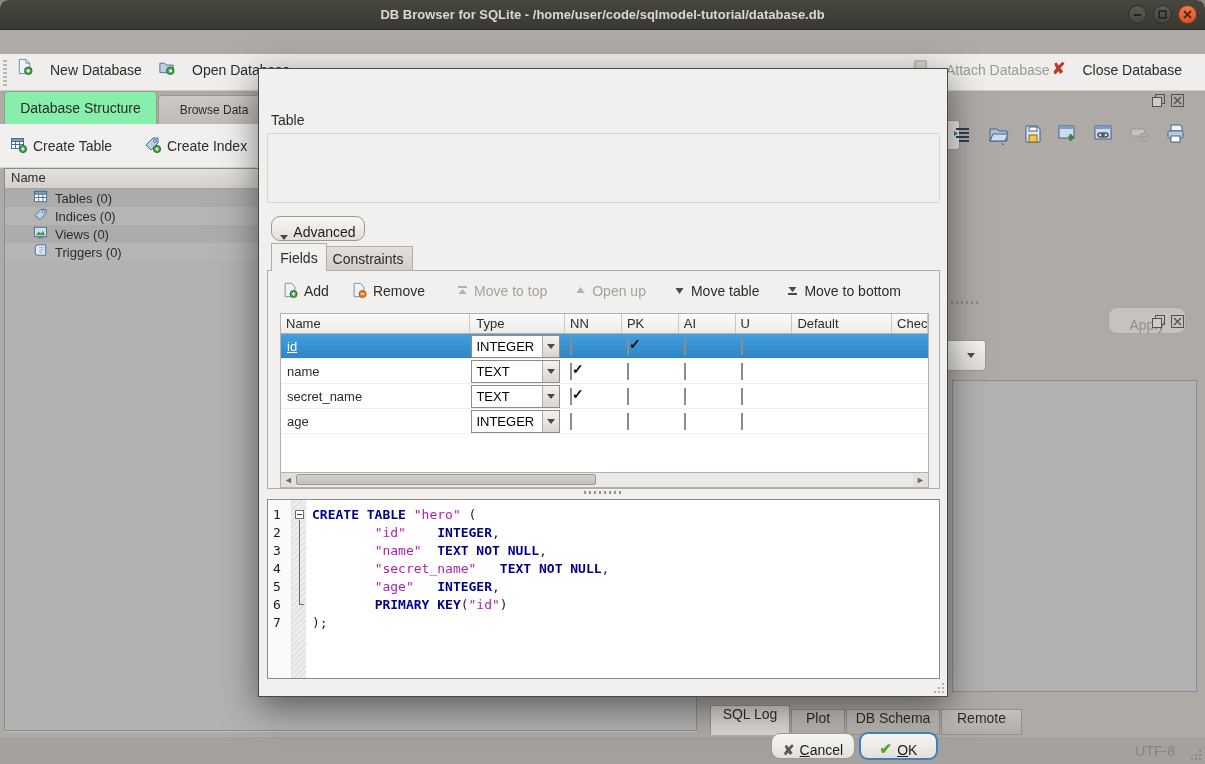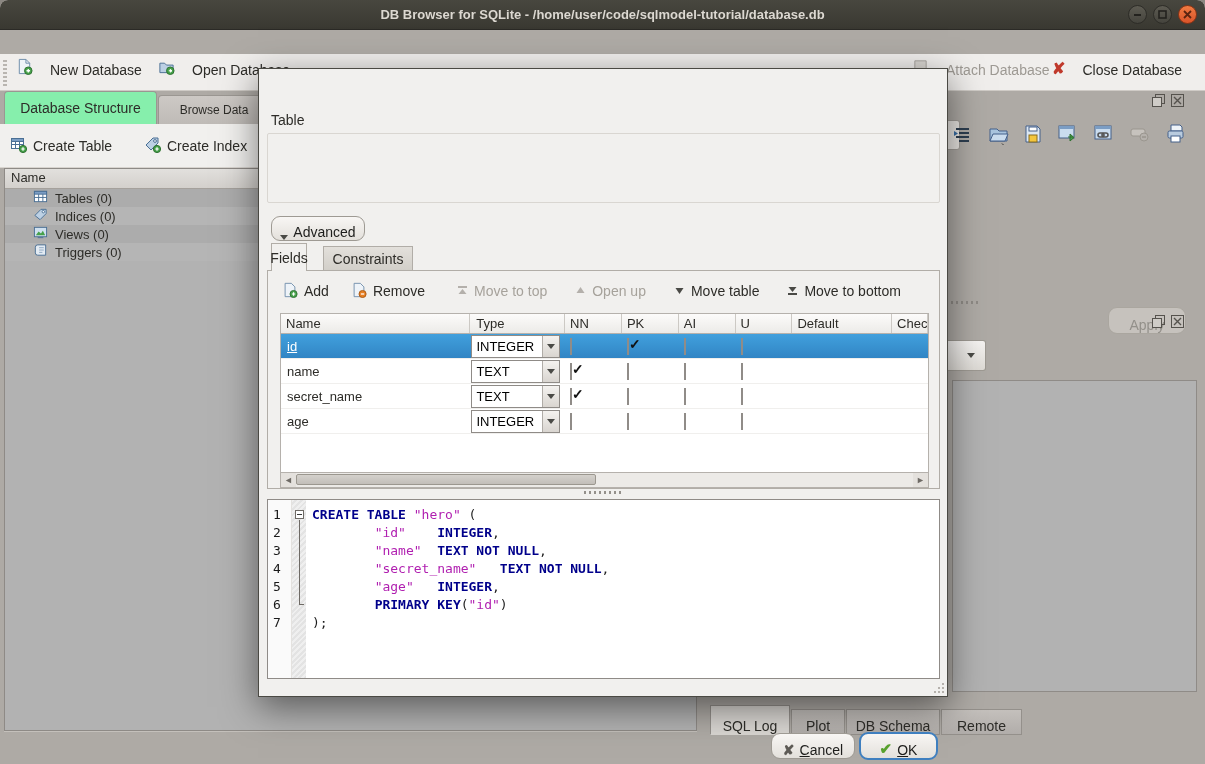--- a/index.html
+++ b/index.html
@@ -65,21 +65,21 @@
   .apply-btn { position:absolute; left:1108px; top:263px; width:78px; height:27px; }
   .clear-btn { position:absolute; left:1108px; top:340px; width:78px; height:31px; }
   .combo-sliver { position:absolute; left:944px; top:340px; width:42px; height:31px; background:linear-gradient(#f6f4f2,#dedbd6);
     border:1px solid #9e9a93; border-left:none; border-radius:0 3px 3px 0; display:flex; align-items:center; justify-content:flex-end; padding-right:10px; }
   .splitter-dots { position:absolute; left:946px; top:301px; width:34px; height:3px;
     background:repeating-linear-gradient(90deg,#8f8b86 0 2px, transparent 2px 5px); }
   .log-box { position:absolute; left:952px; top:380px; width:245px; height:312px; background:#b2b2b2; border:1px solid #8f8b87; }
 
   
   .bottomtabs { position:absolute; left:0; top:705px; width:1205px; height:32px; }
-  .btab { position:absolute; bottom:2px; display:flex; align-items:flex-end; justify-content:center;
+  .btab { position:absolute; bottom:2px; display:flex; align-items:flex-start; justify-content:center;
     border:1px solid #94908b; font-size:14px; }
   .btab.active { height:30px; background:#d9d6d2; border-bottom-color:#d9d6d2; }
   .btab.inactive { height:26px; background:linear-gradient(#c4c0bc,#b1adaa); }
   .statusbar { position:absolute; left:0; top:737px; width:1205px; height:27px; background:#a5a19c; }
   .encoding { position:absolute; right:30px; top:6px; color:#87837d; font-size:14px; }
   .grip-dots { position:absolute; right:3px; bottom:3px; width:12px; height:12px;
     background:
       radial-gradient(circle at 10px 10px,#8f8b86 1px,transparent 1.4px),
       radial-gradient(circle at 6px 10px,#8f8b86 1px,transparent 1.4px),
       radial-gradient(circle at 10px 6px,#8f8b86 1px,transparent 1.4px),
@@ -98,21 +98,21 @@
   .dlg-body { position:absolute; left:0; top:28px; right:0; bottom:0; }
 
   .lbl-table { position:absolute; left:12px; top:15px; font-size:14px; }
   .frame1 { position:absolute; left:8px; top:36px; width:673px; height:70px; border:1px solid #d9d6d1; border-radius:2px; }
   .name-input { position:absolute; left:12px; top:44px; width:665px; height:25px; background:#fff;
     border:1px solid #a19d98; border-radius:2px; padding:2px 6px; font-weight:bold; font-size:14px; color:#000; }
   .adv-btn { position:absolute; left:12px; top:75px; width:94px; height:25px; }
   .caret-down { width:0; height:0; border-left:4px solid transparent; border-right:4px solid transparent; border-top:5px solid #4a4a46; }
 
   .dtab { position:absolute; display:flex; align-items:center; justify-content:center; border:1px solid #b1ada7; font-size:14px; }
-  .dtab.active { left:12px; top:146px; width:36px; height:28px; background:#f1f0ee; border-bottom:none; z-index:3; }
+  .dtab.active { left:12px; top:146px; width:56px; height:28px; background:#f1f0ee; border-bottom:none; z-index:3; }
   .dtab.inactive { left:64px; top:149px; width:90px; height:25px; background:linear-gradient(#e3e0db,#d2cfc9); }
 
   .frame2 { position:absolute; left:8px; top:173px; width:673px; height:219px; border:1px solid #b1ada7; background:#f1f0ee; }
   .facts { position:absolute; left:14px; top:7px; height:26px; display:flex; align-items:center; }
   .fact { display:flex; align-items:center; gap:6px; font-size:14px; white-space:nowrap; }
   .fact.disabled { color:#a6a29b; }
   .fact svg { flex:none; }
 
   .ftable { position:absolute; left:12px; top:42px; width:649px; height:160px; background:#fff; border:1px solid #b5b1ac; }
   .fhead { display:flex; height:20px; background:linear-gradient(#fcfbfa,#ecebe8); border-bottom:1px solid #b5b1ac; }
@@ -375,20 +375,24 @@
         <span>Plot</span>
       </div>
     <div class="btab inactive" style="left:846px; width:94px;">
         <span>DB Schema</span>
       </div>
     <div class="btab inactive" style="left:941px; width:81px;">
         <span>Remote</span>
       </div>
   </div>
 
+  <div class="statusbar">
+    <span class="encoding">UTF-8</span>
+    <span class="grip-dots"></span>
+  </div>
 
   <div class="dialog">
     <div class="dlg-body">
 
       <div class="lbl-table">Table</div>
       <div class="frame1"></div>
       <div class="btn adv-btn">
         <span class="caret-down"></span>
         <span>Advanced</span>
       </div>

